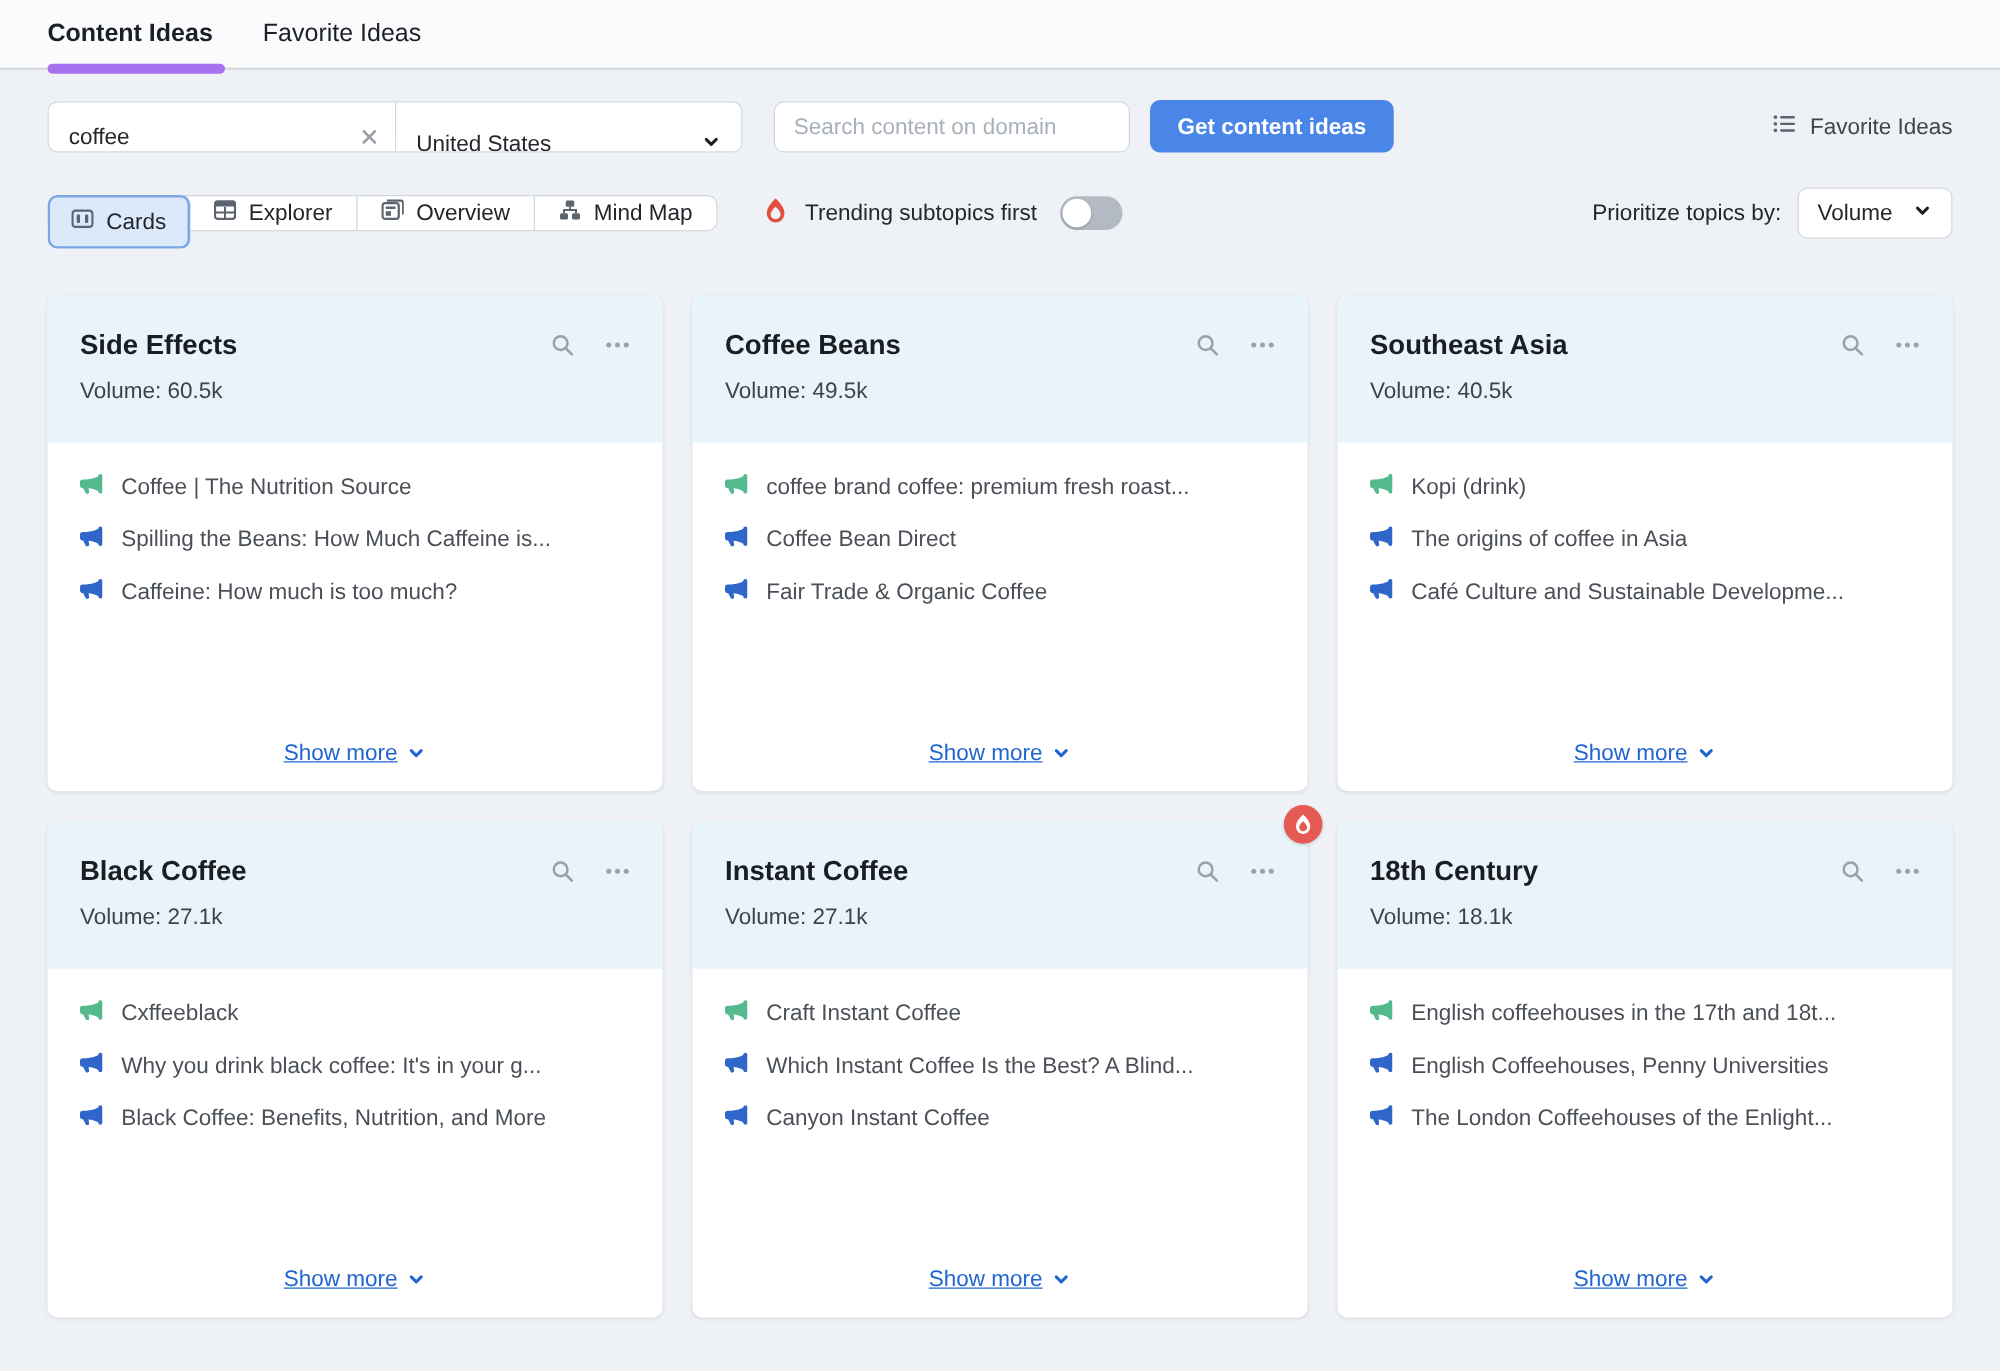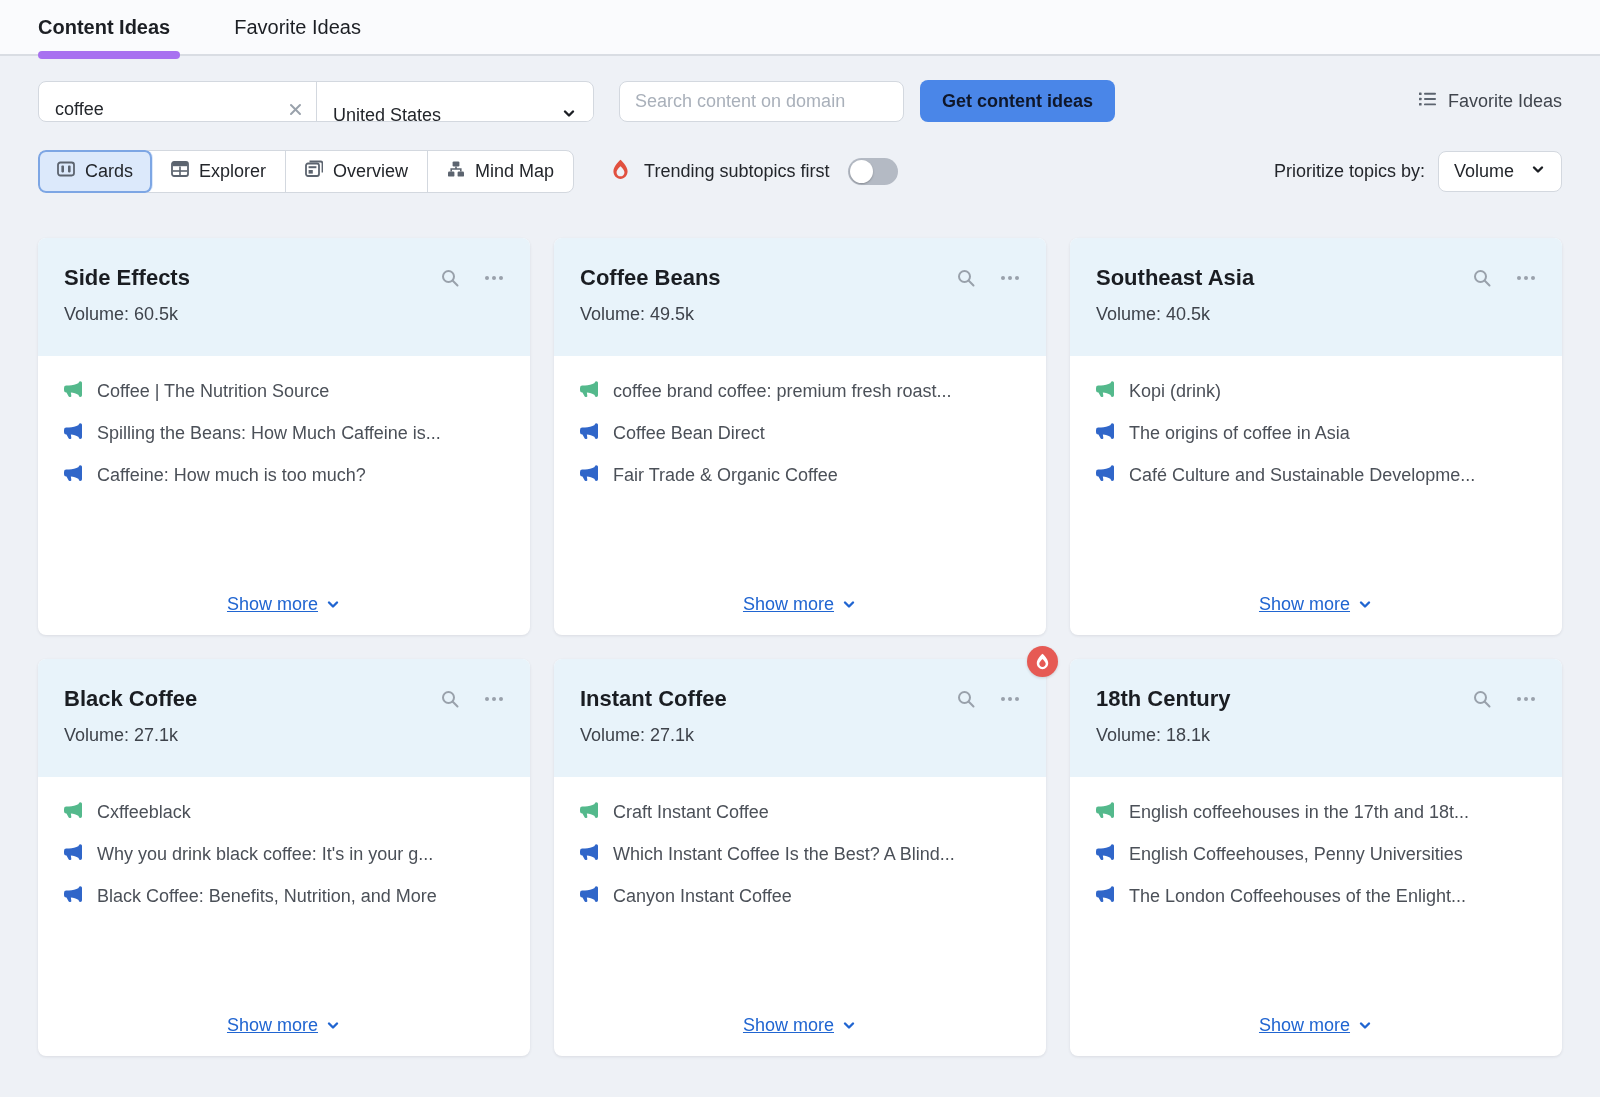--- a/index.html
+++ b/index.html
@@ -12,21 +12,21 @@
 
   
   .topbar {
     background: #fafbfd;
     height: 56px;
     border-bottom: 2px solid #d9dde3;
     padding: 0 38px;
     display: flex;
     align-items: stretch;
   }
-  .tabs { display: flex; gap: 64px; }
+  .tabs { display: flex; gap: 40px; }
   .tab {
     position: relative;
     display: flex;
     align-items: center;
     font-size: 20px;
     color: #1c1f24;
     cursor: pointer;
   }
   .tab.active { font-weight: 700; }
   .tab.active .tab-underline {
@@ -94,21 +94,21 @@
     color: #23262b;
     outline: none;
     background: #fff;
   }
   .domain-input::placeholder { color: #a9b0ba; }
   .primary-btn {
     margin-left: 16px;
     height: 42px;
     padding: 0 22px;
     background: #4a86e8;
-    color: #0f172a;
+    color: #ffffff;
     border: none;
     border-radius: 8px;
     font-size: 18px;
     font-weight: 600;
     font-family: inherit;
     cursor: pointer;
   }
   .fav-link {
     margin-left: auto;
     display: flex;
@@ -123,21 +123,21 @@
   .controls-row {
     margin-top: 28px;
     display: flex;
     align-items: center;
   }
   .segmented {
     display: flex;
     background: #fff;
     border: 1px solid #d3d8df;
     border-radius: 8px;
-    height: 43px;
+    height: 29px;
   }
   .segment {
     display: flex;
     align-items: center;
     gap: 10px;
     padding: 0 19px;
     font-size: 18px;
     color: #23262b;
     border-right: 1px solid #d3d8df;
     cursor: pointer;

